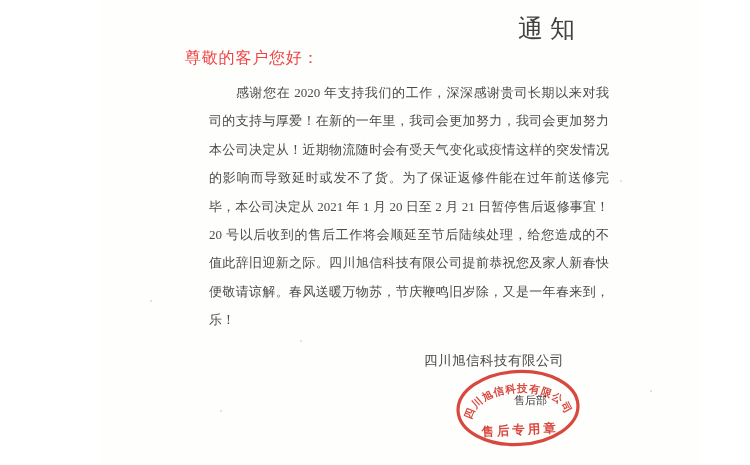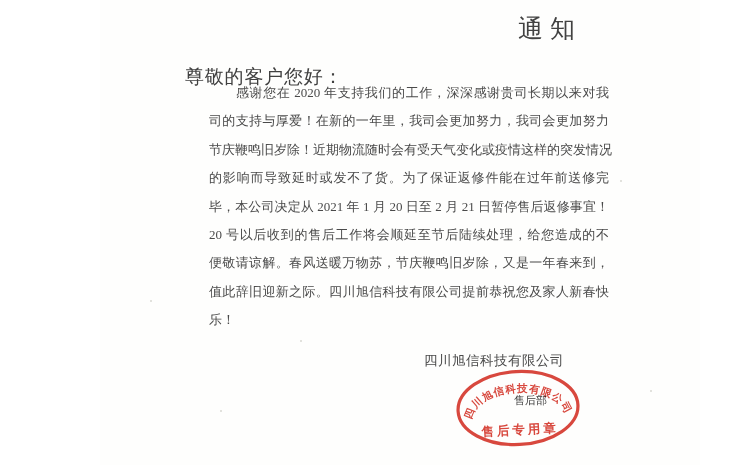--- a/index.html
+++ b/index.html
@@ -20,24 +20,24 @@
     position: absolute;
     left: 185px; top: 12px;
     width: 397px;
     text-align: right;
     font-size: 25px;
     letter-spacing: 7px;
     color: #424242;
   }
   .salutation {
     position: absolute;
-    left: 185px; top: 64px;
-    font-size: 19px;
+    left: 185px; top: 48px;
+    font-size: 16px;
     letter-spacing: 0.8px;
-    color: #404040;
+    color: #ef4444;
   }
   .notice-body {
     position: absolute;
     left: 185px; top: 79px;
     width: 400px;
     font-size: 13px;
     color: #4a4a4a;
     margin-left: 24px;
   }
   .body-line {
@@ -94,26 +94,26 @@
 
 <div class="page"></div>
 
 <div class="notice-title">通知</div>
 
 <div class="salutation">尊敬的客户您好：</div>
 
 <div class="notice-body">
   <div class="body-line indent">感谢您在 2020 年支持我们的工作，深深感谢贵司长期以来对我</div>
   <div class="body-line">司的支持与厚爱！在新的一年里，我司会更加努力，我司会更加努力</div>
-  <div class="body-line">节庆鞭鸣旧岁除！近期物流随时会有受天气变化或疫情这样的突发情况</div>
+  <div class="body-line">本公司决定从！近期物流随时会有受天气变化或疫情这样的突发情况</div>
   <div class="body-line">的影响而导致延时或发不了货。为了保证返修件能在过年前送修完</div>
   <div class="body-line">毕，本公司决定从 2021 年 1 月 20 日至 2 月 21 日暂停售后返修事宜！</div>
   <div class="body-line">20 号以后收到的售后工作将会顺延至节后陆续处理，给您造成的不</div>
+  <div class="body-line">值此辞旧迎新之际。四川旭信科技有限公司提前恭祝您及家人新春快</div>
   <div class="body-line">便敬请谅解。春风送暖万物苏，节庆鞭鸣旧岁除，又是一年春来到，</div>
-  <div class="body-line">值此辞旧迎新之际。四川旭信科技有限公司提前恭祝您及家人新春快</div>
   <div class="body-line last">乐！</div>
 </div>
 
 <div class="signature-company">四川旭信科技有限公司</div>
 
 <div class="department">售后部</div>
 
 <svg class="stamp" viewBox="0 0 130 80" xmlns="http://www.w3.org/2000/svg">
   <ellipse cx="65" cy="40" rx="60" ry="36.5" fill="none" stroke="#d63a2f" stroke-width="3.2"></ellipse>
   <path id="stamp-arc-path" d="M 18 51 A 47 27 0 0 1 112 51" fill="none"></path>

